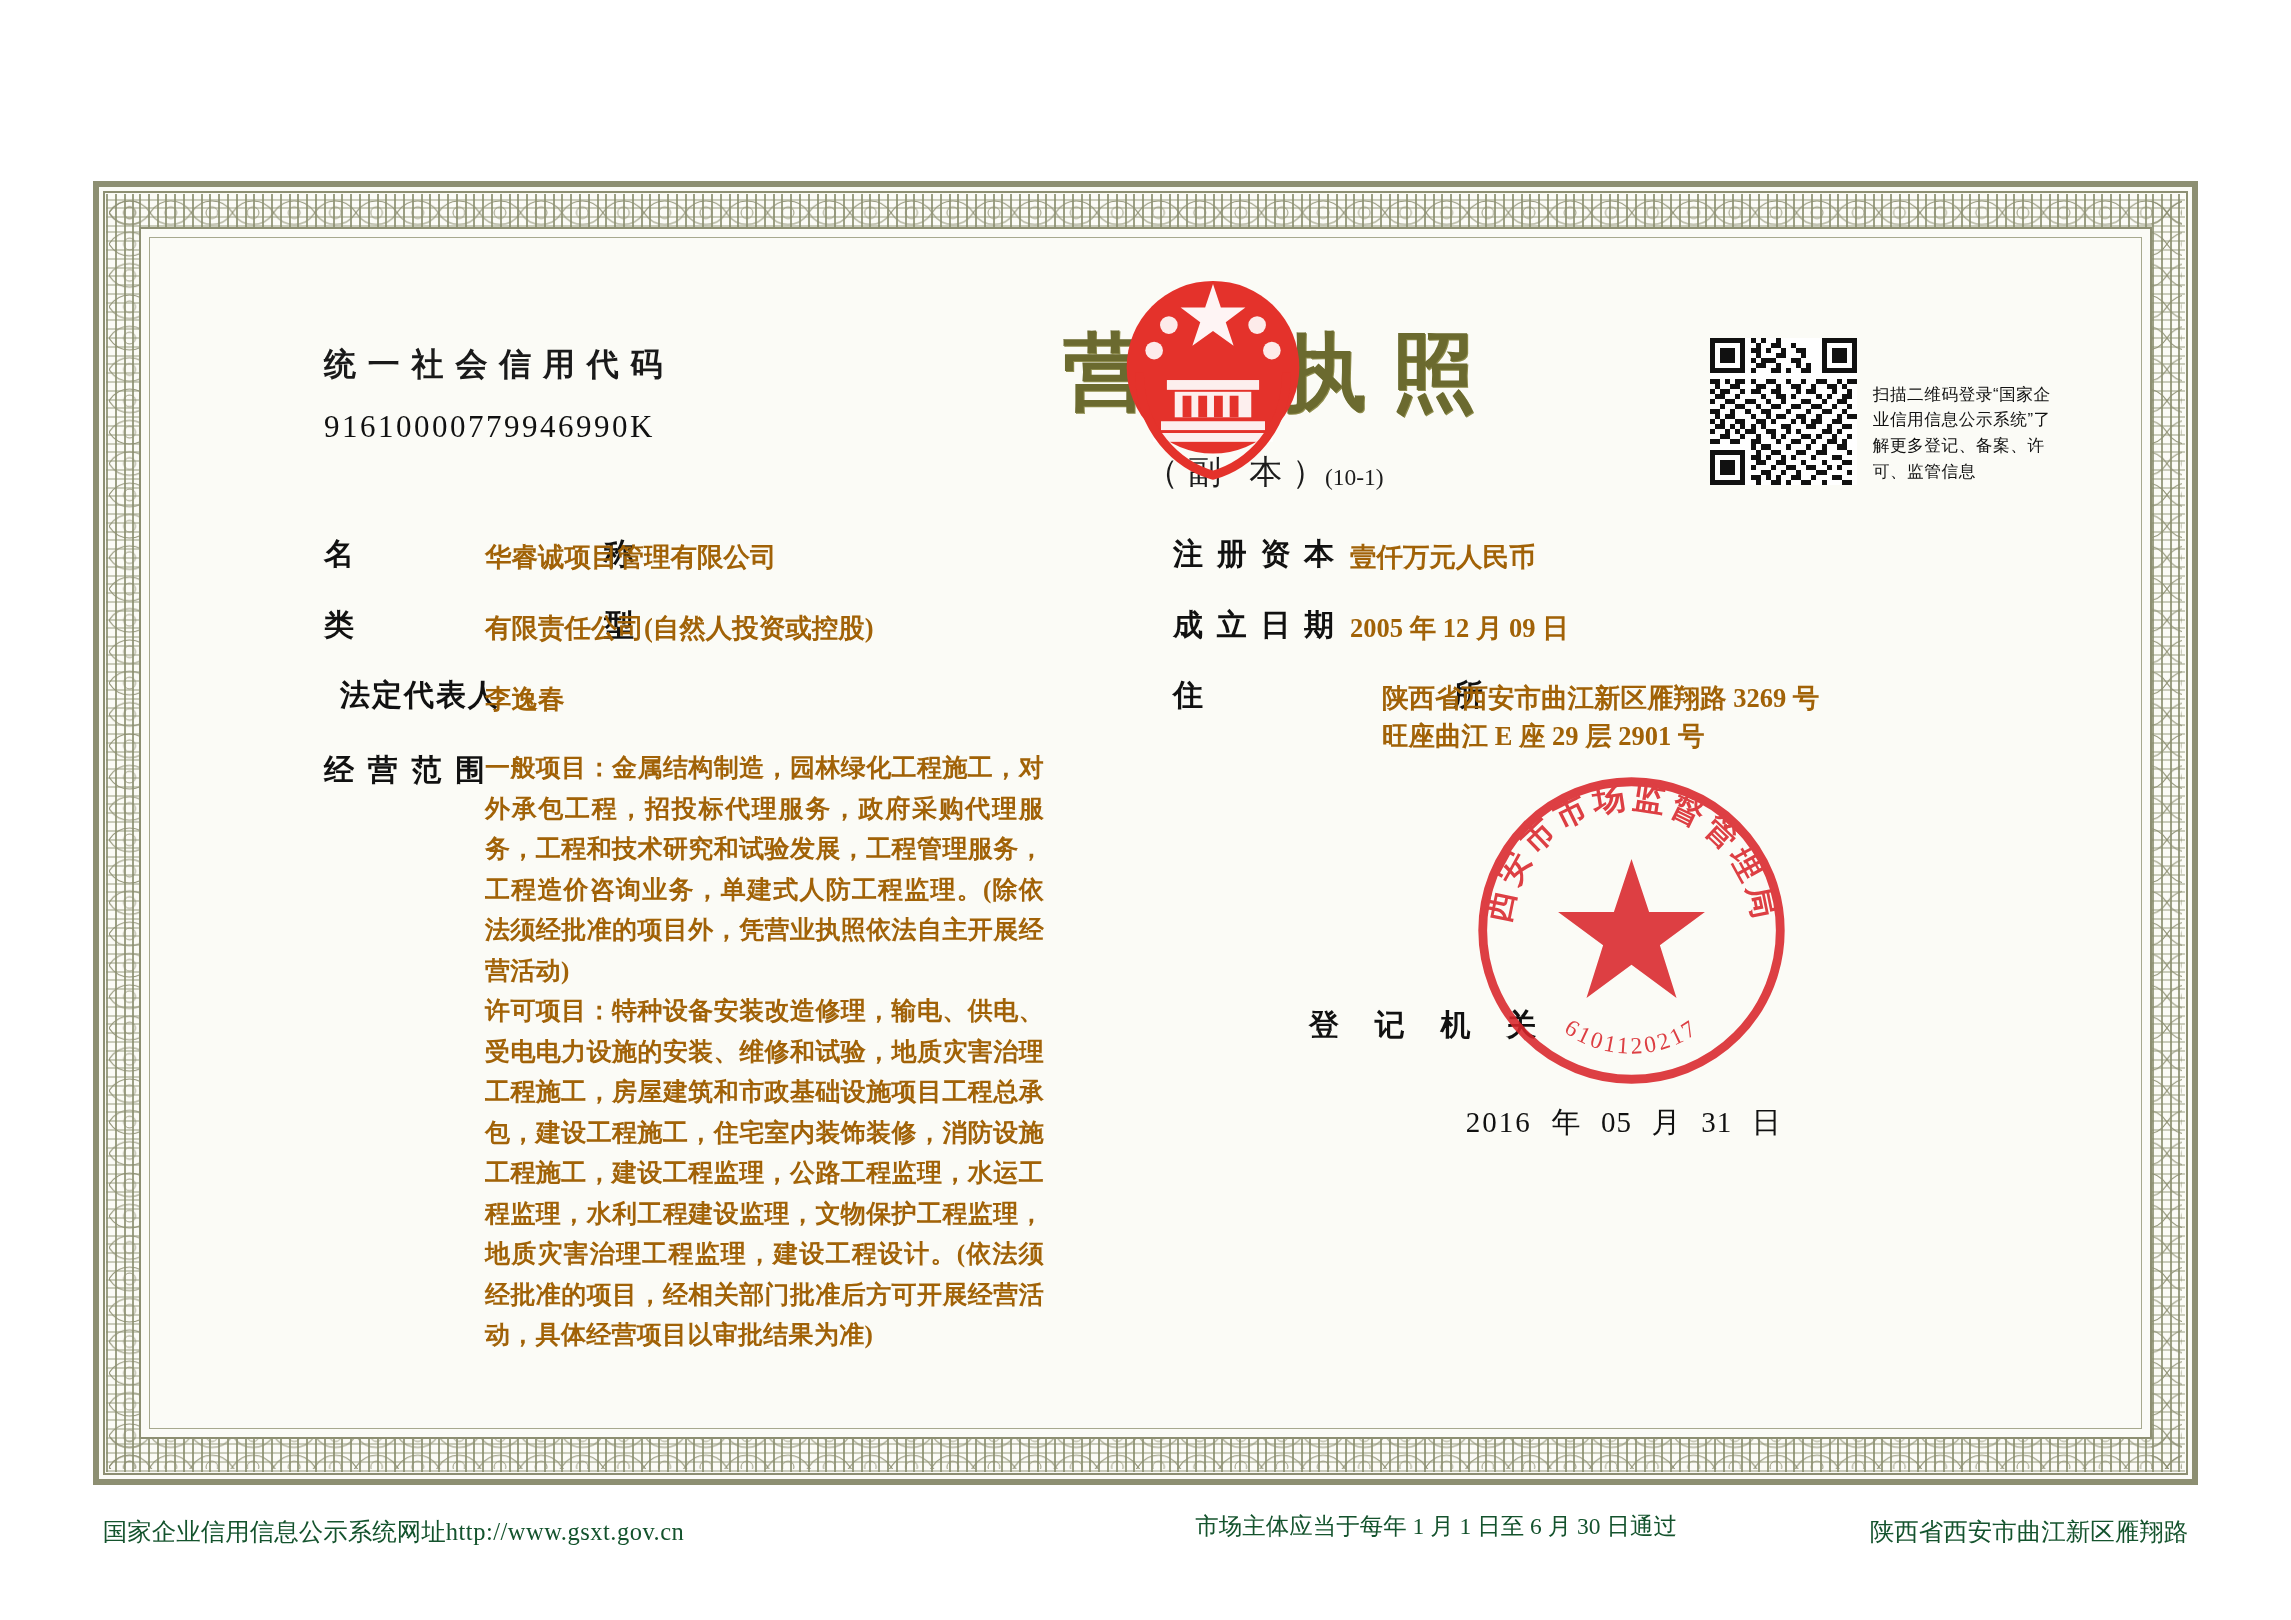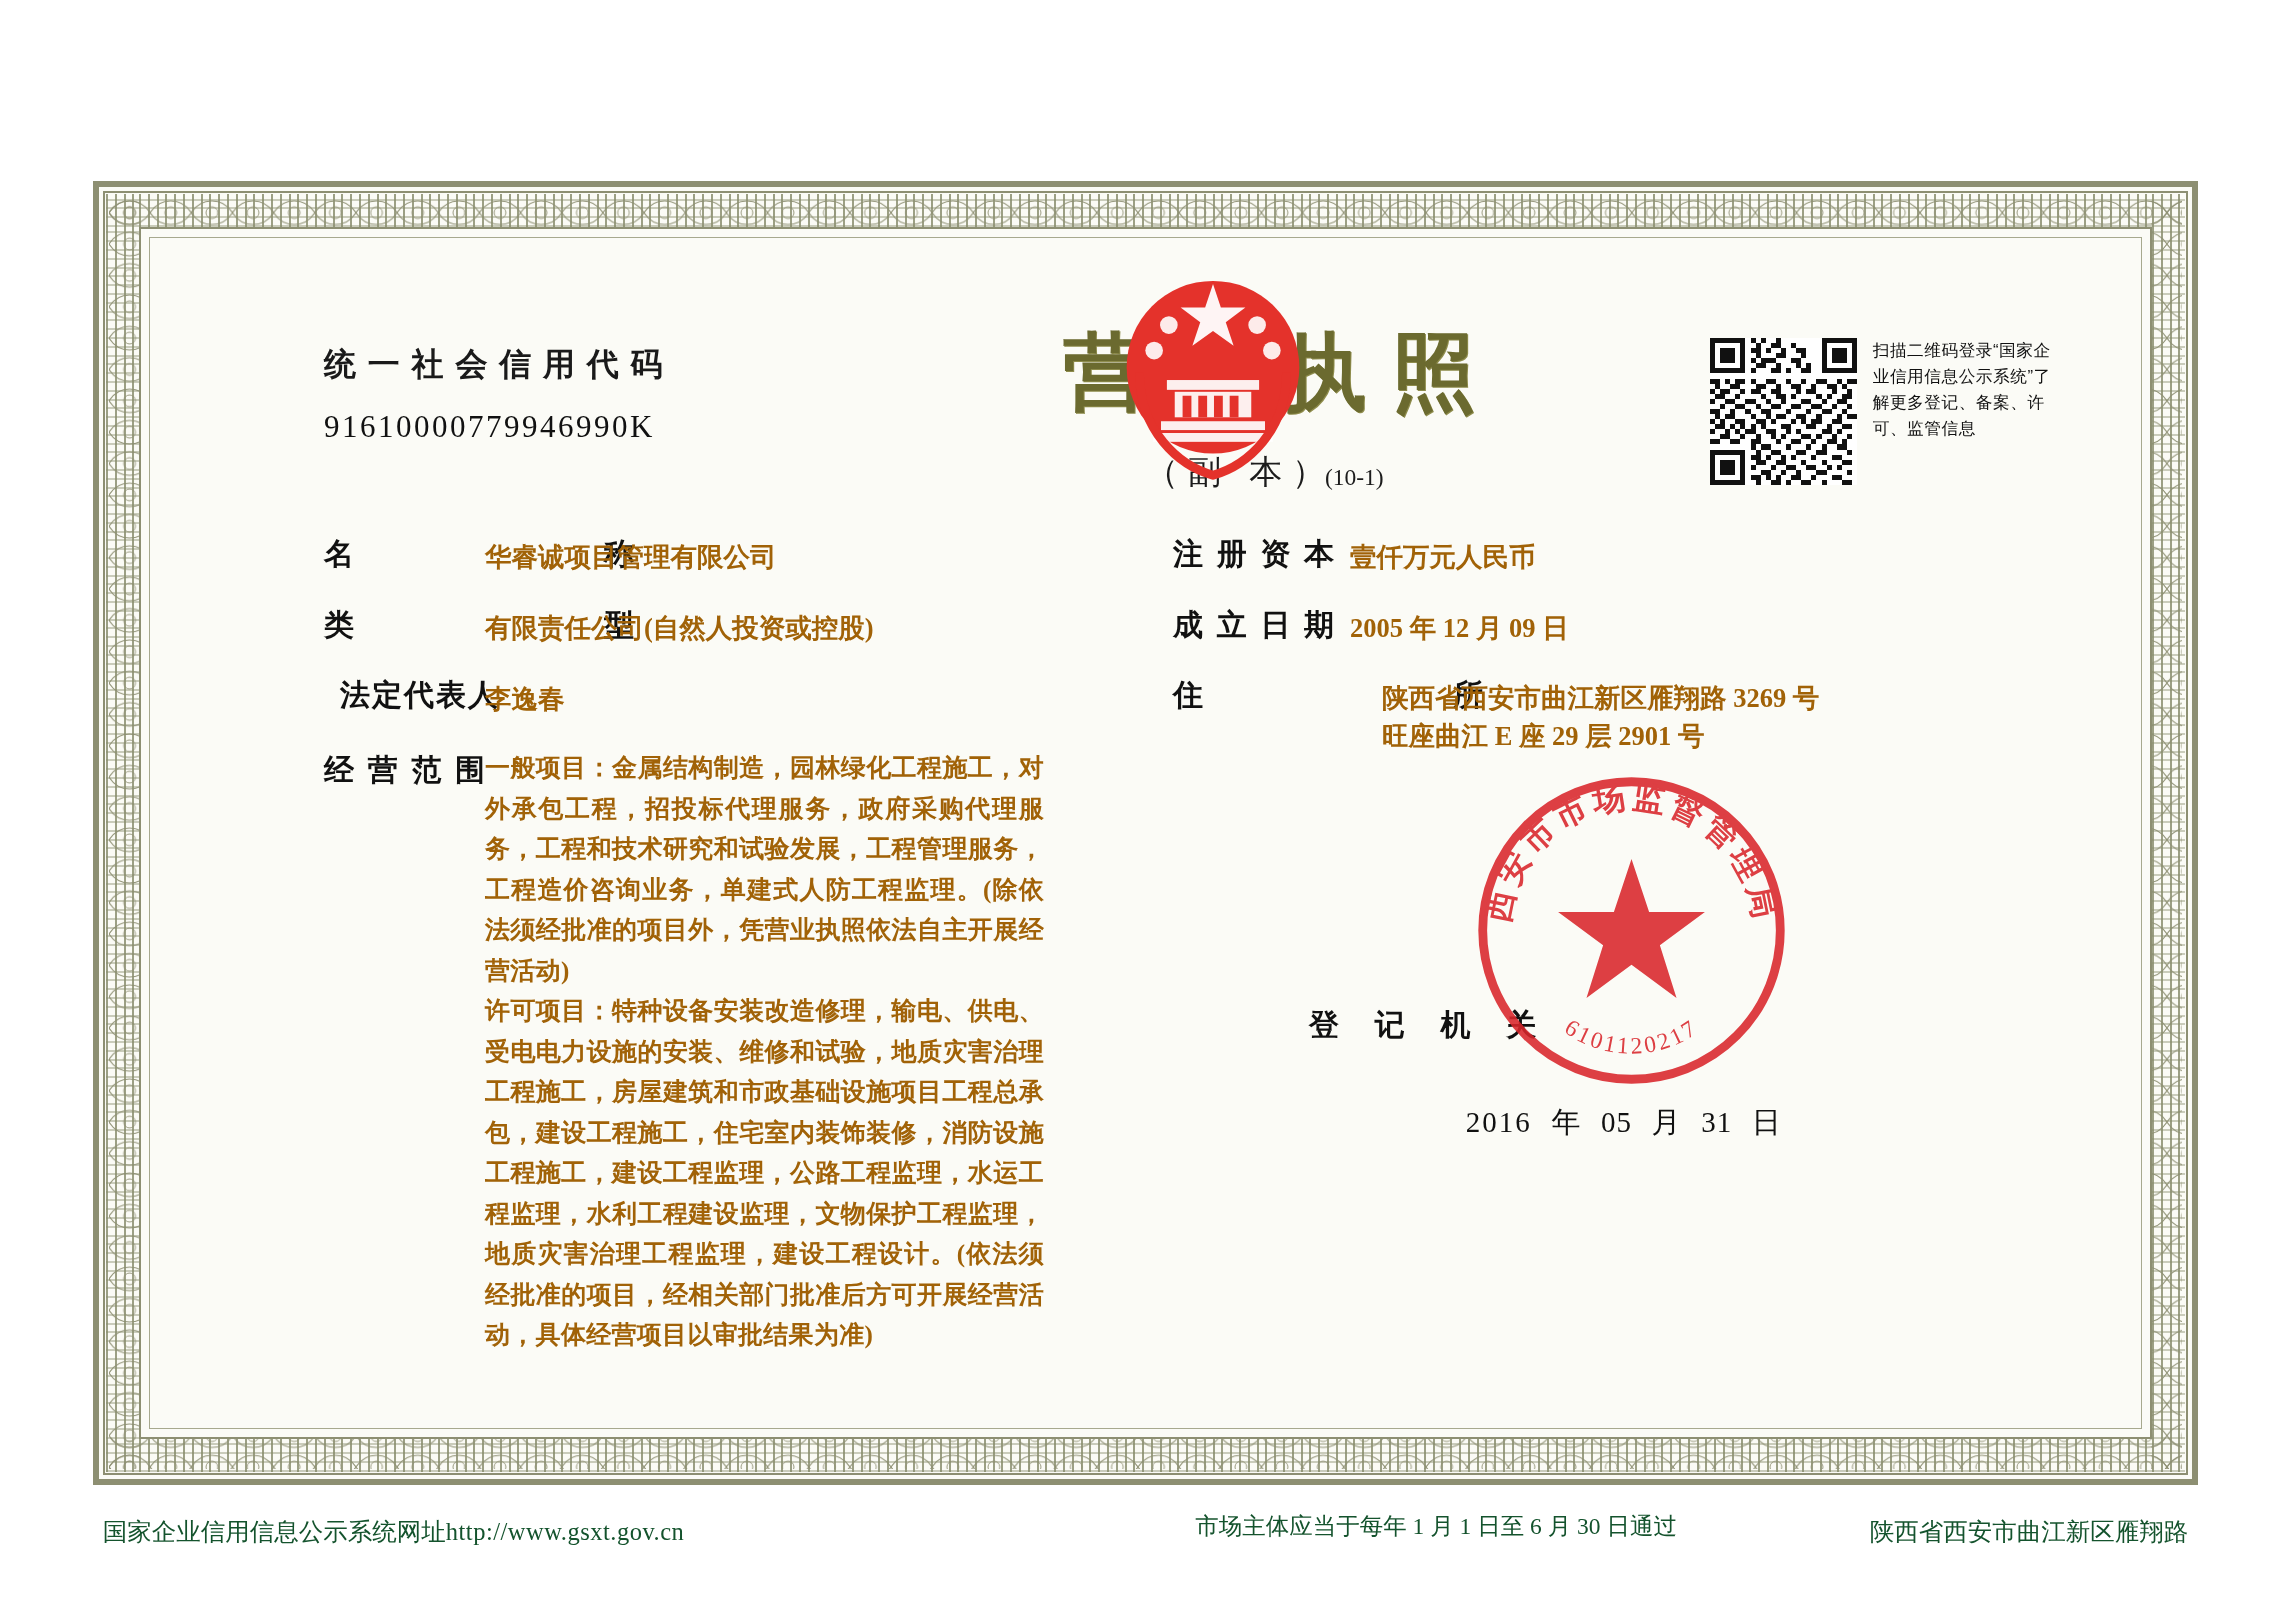--- a/index.html
+++ b/index.html
@@ -159,20 +159,21 @@
     top: 2.9px;
   }
 
   
   #qr-block {
     position: absolute;
     left: 1558px;
     top: 98px;
     display: flex;
     gap: 15.7px;
+    align-items: flex-end;
   }
   #qr-code {
     width: 147px;
     height: 147px;
   }
   #qr-note {
     width: 186px;
     font-size: 16.7px;
     line-height: 1.55;
     color: #111;

